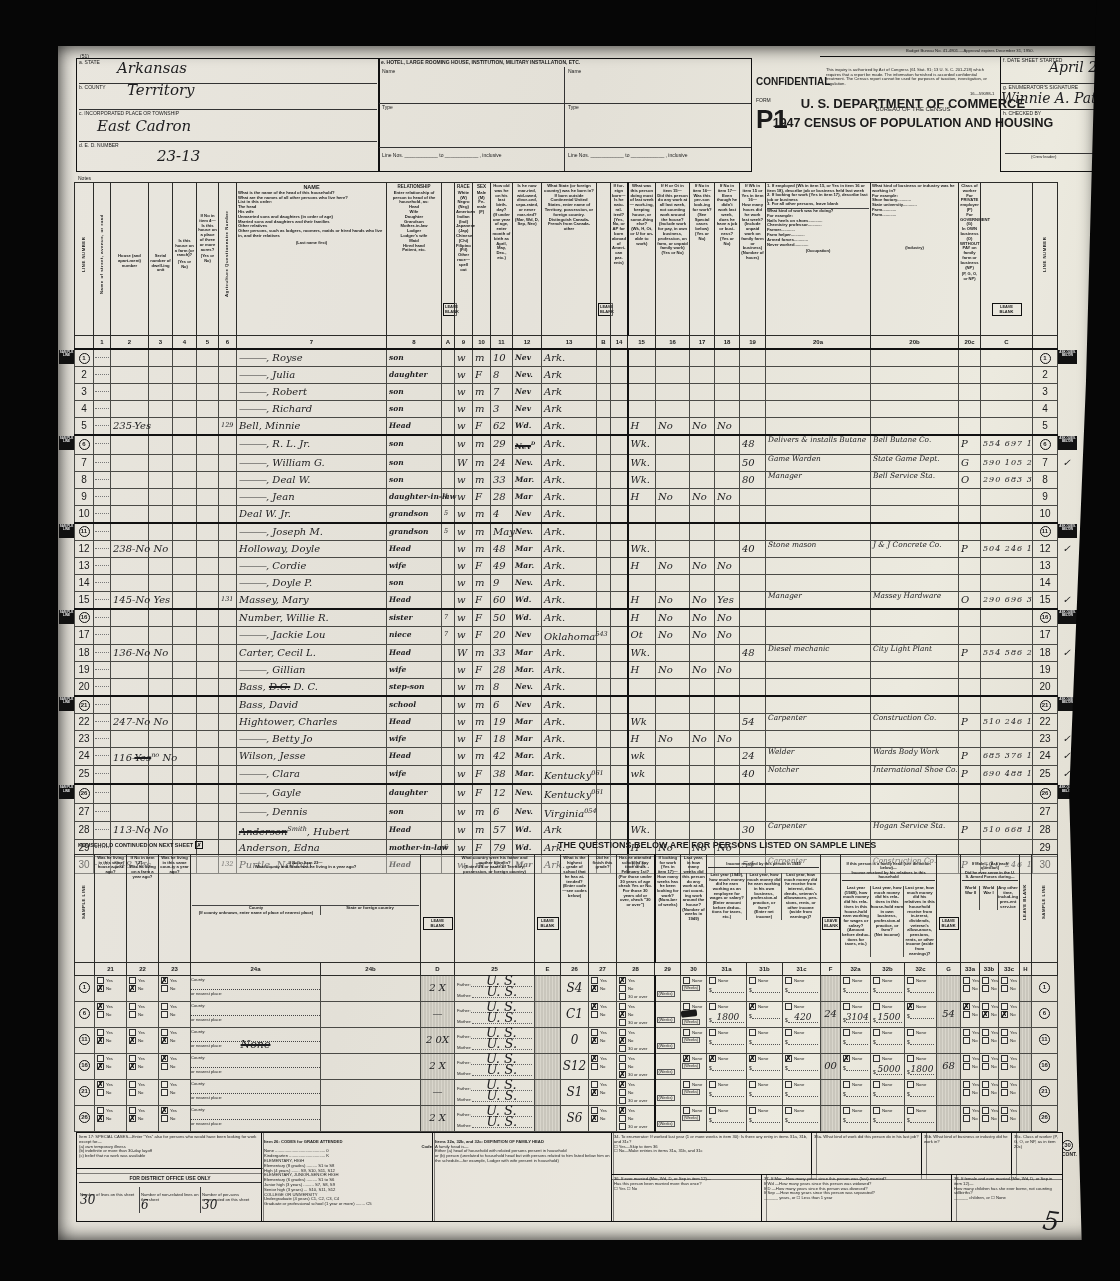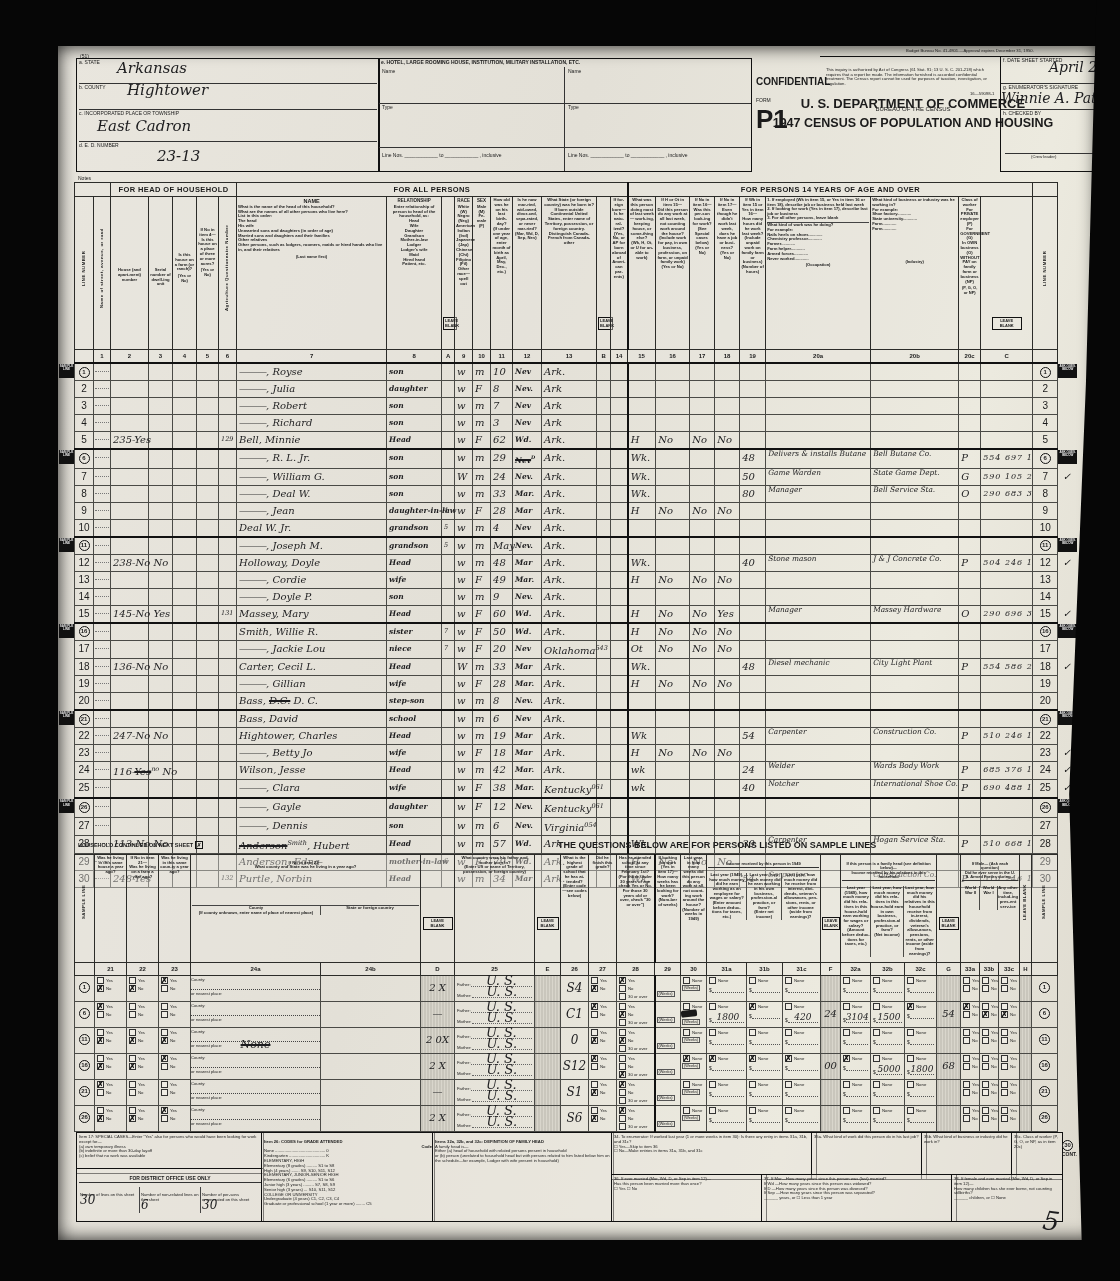--- a/index.html
+++ b/index.html
@@ -81,21 +81,21 @@
 
 <div id="stage">
   <div class="sheet">
 
     <div class="abs t" style="left:22px;top:8px">(51)</div>
 
     <div class="box" style="left:18px;top:12px;width:302px;height:112px;border-width:1.5px">
       <div class="abs t" style="left:2px;top:1px">a. STATE</div>
       <div class="abs hw hwbig" style="left:40px;top:0px">Arkansas</div>
       <div class="abs t" style="left:2px;top:24px;border-top:1px solid #333;width:298px;padding-top:1px">b. COUNTY</div>
-      <div class="abs hw hwbig" style="left:50px;top:22px">Hightower</div>
+      <div class="abs hw hwbig" style="left:50px;top:22px">Territory</div>
       <div class="abs t" style="left:2px;top:50px;border-top:1px solid #333;width:298px;padding-top:1px">c. INCORPORATED PLACE OR TOWNSHIP</div>
       <div class="abs hw hwbig" style="left:20px;top:58px">East Cadron</div>
       <div class="abs t" style="left:2px;top:82px;border-top:1px solid #333;width:298px;padding-top:1px">d. E. D. NUMBER</div>
       <div class="abs hw hwbig" style="left:80px;top:88px">23-13</div>
     </div>
     <div class="abs t" style="left:20px;top:130px">Notes</div>
 
     <div class="box" style="left:320px;top:12px;width:372px;height:112px;border-width:1.5px">
       <div class="abs t b" style="left:2px;top:1px;width:368px">e. HOTEL, LARGE ROOMING HOUSE, INSTITUTION, MILITARY INSTALLATION, ETC.</div>
       <div class="abs" style="left:185px;top:8px;width:1px;height:104px;background:#333"></div>
@@ -160,27 +160,20 @@
           <col style="width:25px">
           <col style="width:25px">
           <col style="width:26px">
           <col style="width:105px">
           <col style="width:88px">
           <col style="width:22px">
           <col style="width:52px">
           <col style="width:25px">
       </colgroup>
       <thead>
-        <tr class="band">
-          <th colspan="2"></th>
-          <th colspan="5">FOR HEAD OF HOUSEHOLD</th>
-          <th colspan="10">FOR ALL PERSONS</th>
-          <th colspan="9" style="border-left:2px solid #111">FOR PERSONS 14 YEARS OF AGE AND OVER</th>
-          <th></th>
-        </tr>
         <tr>
           <th class="qh"><span class="vert" style="height:140px">LINE NUMBER</span></th>
           <th class="qh"><span class="vert" style="height:140px">Name of street, avenue, or road</span></th>
           <th class="qh"><div class="cq" style="margin-top:70px">House (and apart-ment) number</div></th>
           <th class="qh"><div class="cq" style="margin-top:70px">Serial number of dwell-ing unit</div></th>
           <th class="qh"><div class="cq" style="margin-top:55px">Is this house on a farm (or ranch)?</div><div class="cf">(Yes or No)</div></th>
           <th class="qh"><div class="cq" style="margin-top:30px">If No in item 4—
 Is this house on a place of three or more acres?</div><div class="cf">(Yes or No)</div></th>
           <th class="qh"><span class="vert" style="height:140px">Agriculture Questionnaire Number</span></th>
           <th class="qh"><div class="ct">NAME</div><div class="cq" style="text-align:left">What is the name of the head of this household?
@@ -732,21 +725,21 @@
             <td class="lncell">15<span class="chk">✓</span></td>
           </tr>
           <tr class="row sample">
             <td class="lncell"><span class="badge">SAM PLE LINE</span><span class="circ">16</span></td>
             <td class="street"></td>
             <td class="hw hwc"></td>
             <td></td>
             <td></td>
             <td></td>
             <td class="hw hwc small-a"></td>
-            <td class="hw hwc">Smith, Willie R.</td>
+            <td class="hw hwc">Number, Willie R.</td>
             <td class="hw hwc relc">sister</td>
             <td class="hw hwc small-a">7</td>
             <td class="hw hwc">w</td>
             <td class="hw hwc">F</td>
             <td class="hw hwc">50</td>
             <td class="hw hwc relc">Wd.</td>
             <td class="hw hwc">Ark.</td>
             <td></td>
             <td></td>
             <td class="hw hwc" style="border-left: 2px solid rgb(17, 17, 17);">H</td>

